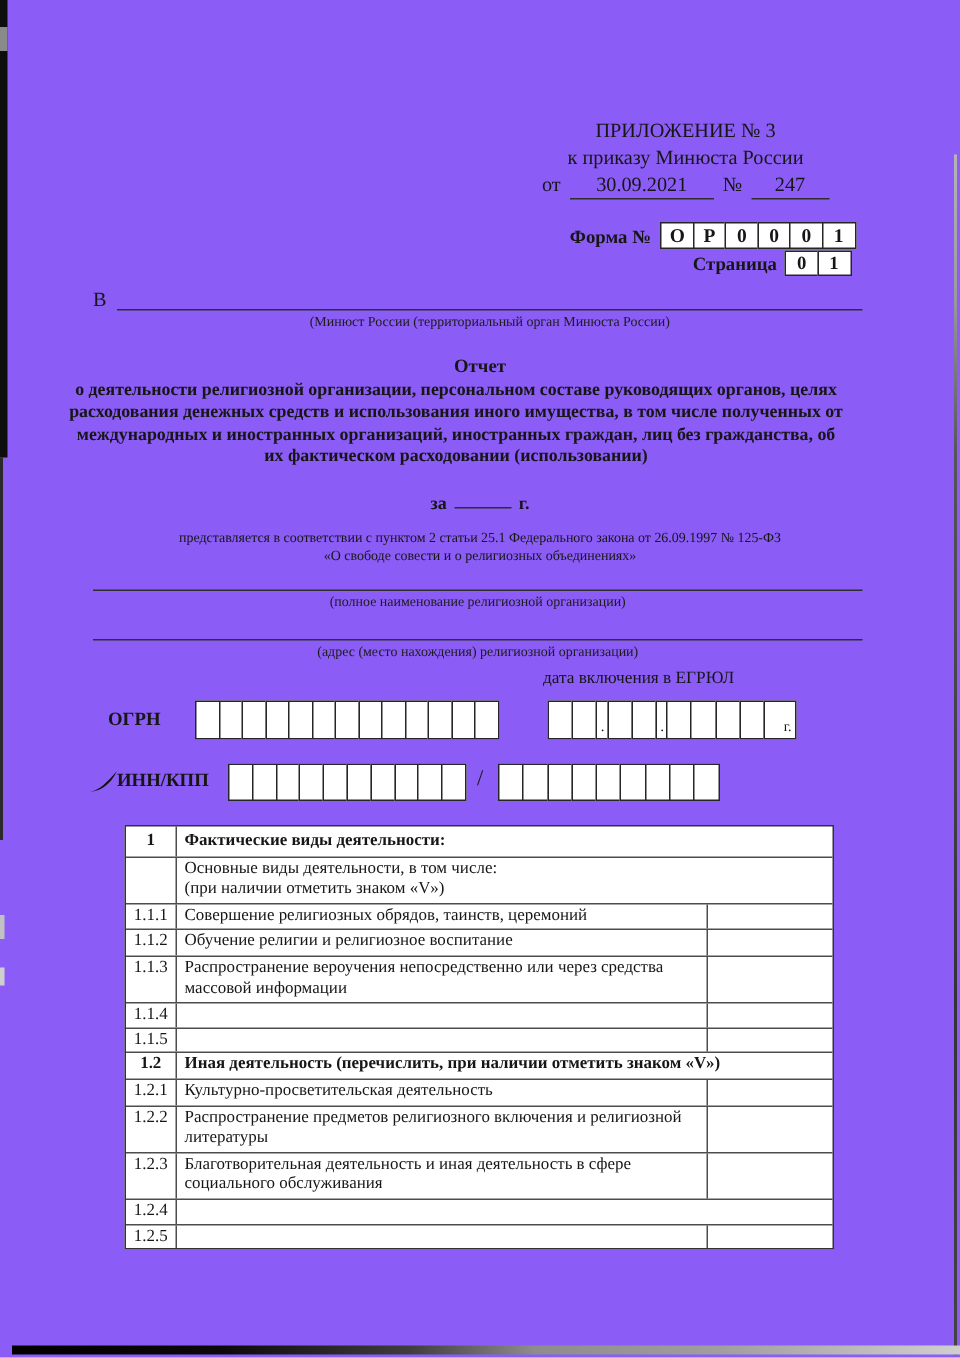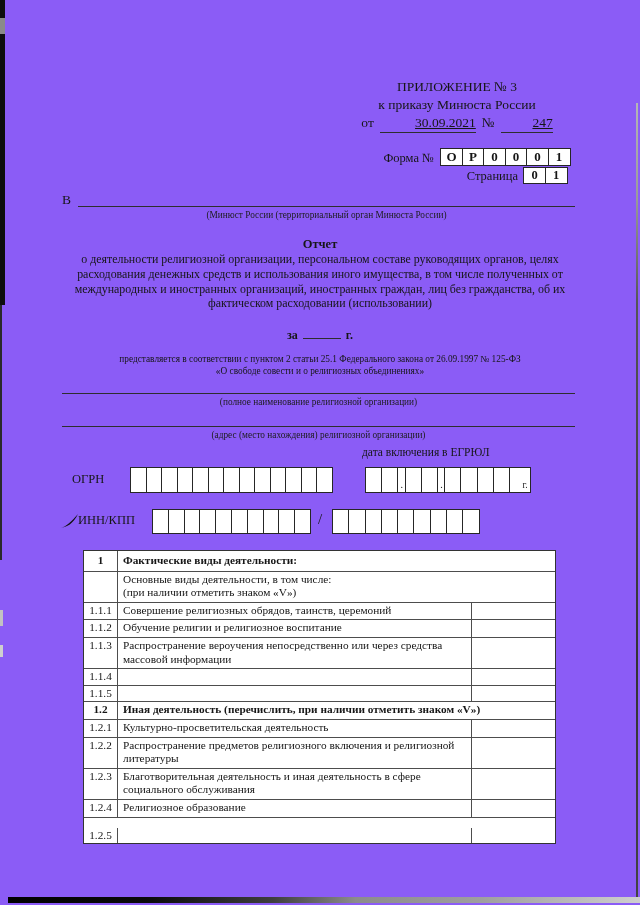--- a/index.html
+++ b/index.html
@@ -3,55 +3,55 @@
 <meta charset="utf-8">
 <style>
   html,body{margin:0;padding:0;background:#e8e8e8;}
   .page{position:relative;width:640px;height:905px;background:#8b5cf6;margin:0 auto;
         font-family:"Liberation Serif","DejaVu Serif",serif;color:#161616;overflow:hidden;}
   .abs{position:absolute;}
 
   
   .appendix{left:348px;top:78px;width:218px;text-align:center;font-size:13.5px;line-height:17.5px;}
   .from-line{display:flex;justify-content:center;align-items:baseline;gap:6px;margin-top:1px;}
-  .uline{border-bottom:1.4px solid #2e2e2e;display:inline-block;text-align:right;text-decoration:underline;}
+  .uline{border-bottom:1.4px solid #2e2e2e;display:inline-block;text-align:center;}
   .u-date{width:96px;}
   .u-num{width:52px;}
 
   
   .cells-row{display:flex;align-items:stretch;}
   .cell{box-sizing:border-box;border:1.5px solid #262626;margin-left:-1.5px;
         display:flex;align-items:center;justify-content:center;background:#fff;}
   .cells-row .cell:first-child{margin-left:0;}
   .code-cell{width:23px;height:18px;font-weight:bold;font-size:13px;}
   .page-cell{width:23px;height:17px;font-weight:bold;font-size:12.5px;}
   .num-cell{width:17px;height:26px;}
   .inn-cell{width:17.3px;height:25px;}
   .kpp-cell{width:17.8px;height:25px;}
   .date-cell{width:17.6px;height:26px;}
   .cell-sep{width:9px;font-size:10px;align-items:flex-end;justify-content:center;padding-bottom:2px;}
   .cell-unit{width:22px;font-size:9.5px;align-items:flex-end;justify-content:flex-end;padding:0 2px 2px 0;}
 
-  .lbl{font-size:12.5px;}
+  .lbl{font-size:12.5px;font-weight:bold;}
   .cap{font-size:9.3px;color:#1c1c1c;text-align:center;}
   .blankline{border-bottom:1.4px solid #2e2e2e;}
 
   .title-h{left:0;top:237px;width:640px;text-align:center;font-weight:bold;font-size:12.5px;}
-  .title-p{left:60px;top:252px;width:520px;text-align:center;font-weight:normal;
+  .title-p{left:44px;top:252px;width:520px;text-align:center;font-weight:bold;
            font-size:11.9px;line-height:14.8px;}
   .za-line{left:0;top:328px;width:640px;display:flex;justify-content:center;align-items:baseline;
            gap:5px;font-weight:bold;font-size:12px;}
   .u-year{width:38px;}
   .legal{left:118px;top:354px;width:404px;text-align:center;font-size:9.3px;line-height:11.6px;}
 
   
   .form-table{left:83px;top:550px;width:473px;border:1.5px solid #333;box-sizing:border-box;
               background:#fff;}
   .t-row{display:flex;border-bottom:1px solid #4d4d4d;font-size:11.3px;line-height:13.6px;}
-  .t-row:last-child{border-bottom:none;margin-top:10px;}
+  .t-row:last-child{border-bottom:none;}
   .t-row:first-child .t-num,.t-row:first-child .t-text{padding-top:3px;padding-bottom:3px;}
   .t-num{width:34px;flex-shrink:0;border-right:1px solid #4d4d4d;text-align:center;
          padding:1px 2px;box-sizing:border-box;}
   .t-text{flex:1;padding:1px 5px 2px;white-space:pre-line;border-right:1px solid #4d4d4d;}
   .t-row.span .t-text{border-right:none;}
   .t-check{width:83px;flex-shrink:0;}
   .t-row.bold .t-text,.t-row.bold .t-num{font-weight:bold;}
   .t-row .t-text:last-child{border-right:none;}
 
   
@@ -234,21 +234,20 @@
         <div class="t-text">Распространение предметов религиозного включения и религиозной литературы</div>
         <div class="t-check"></div>
       </div>
       <div class="t-row">
         <div class="t-num">1.2.3</div>
         <div class="t-text">Благотворительная деятельность и иная деятельность в сфере социального обслуживания</div>
         <div class="t-check"></div>
       </div>
       <div class="t-row">
         <div class="t-num">1.2.4</div>
-        <div class="t-text">Религиозное образование</div>
         <div class="t-check"></div>
       </div>
       <div class="t-row">
         <div class="t-num">1.2.5</div>
         <div class="t-text"></div>
         <div class="t-check"></div>
       </div>
     </div>
 
 </div>

